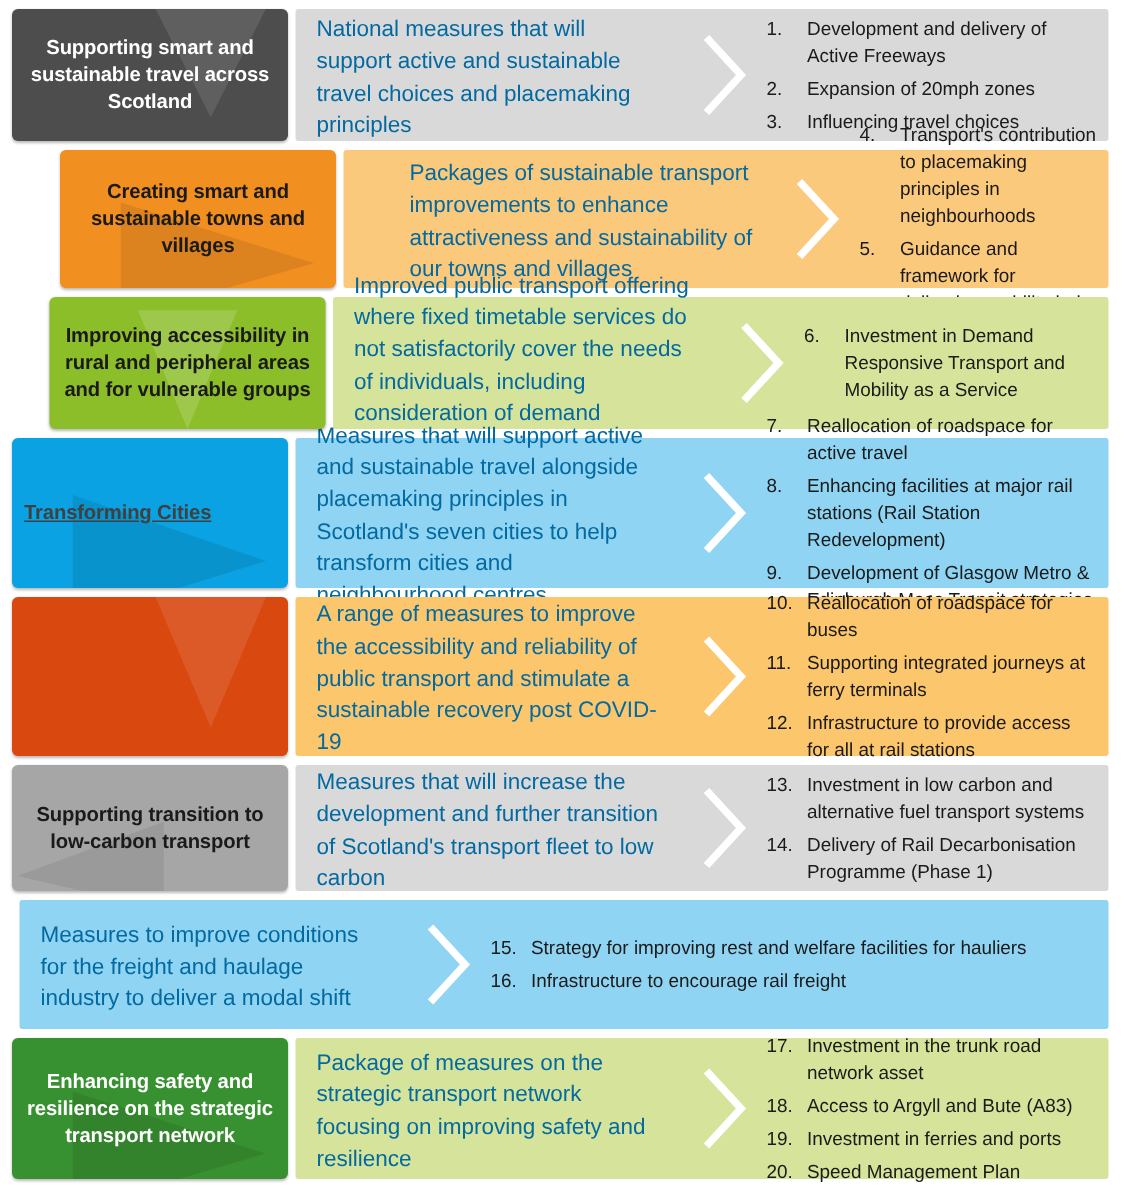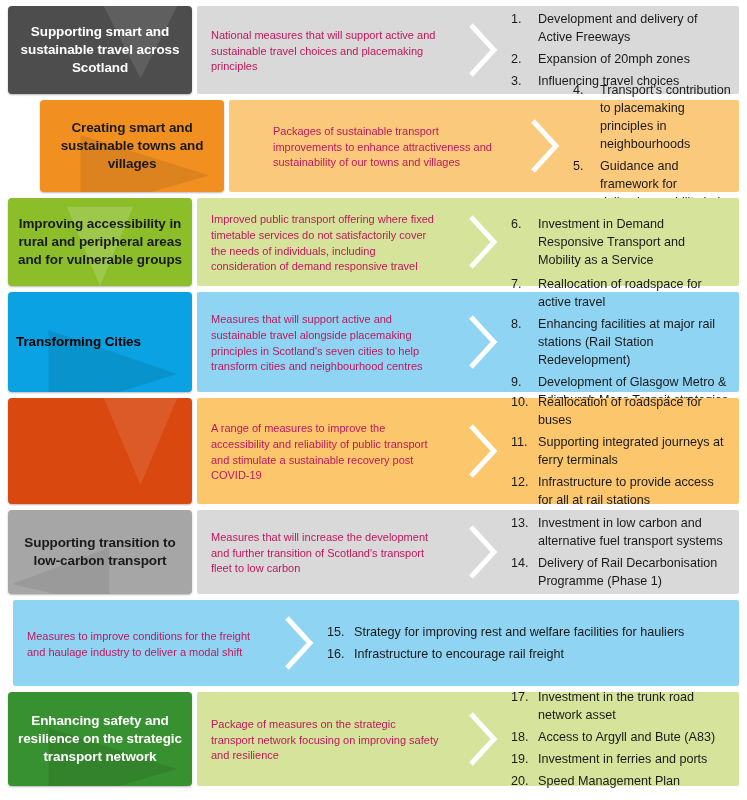--- a/index.html
+++ b/index.html
@@ -62,23 +62,23 @@
     border-radius: 2px;
     display: flex;
     align-items: stretch;
     position: relative;
     min-height: 84px;
   }
 
   .panel-desc {
     flex: 0 0 258px;
     padding: 13px 14px 10px 14px;
-    font-size: 11px;
+    font-size: 15px;
     line-height: 1.42;
-    color: #be185d;
+    color: #0369a1;
     display: flex;
     align-items: center;
   }
 
   .chevron-cell {
     flex: 0 0 56px;
     display: flex;
     align-items: center;
     justify-content: center;
   }
@@ -160,21 +160,21 @@
         </div>
         <div class="panel-recs">
           <ol class="rec-list">
             <li><span class="num">4.</span><span>Transport's contribution to placemaking principles in neighbourhoods</span></li>
             <li><span class="num">5.</span><span>Guidance and framework for delivering mobility hubs</span></li>
           </ol>
         </div>
       </div>
     </div>
     <div class="theme-row" style="height: 88px;">
-      <div class="theme-block" style="background: rgb(140, 190, 42);">
+      <div class="theme-block" style="background: rgb(140, 190, 42); margin-left: 25px;">
         <svg width="184" height="88" class="theme-watermark" style="left: 0px; top: 0px;">
           <path d="M 92 88 L 58.88 8.8 L 125.12 8.8 Z" fill="rgba(255,255,255,0.16)"></path>
         </svg>
         <div class="theme-label" style="color: rgb(26, 26, 26);">Improving accessibility in rural and peripheral areas and for vulnerable groups</div>
       </div>
       <div class="panel" style="background: rgb(213, 228, 154); justify-content: center;">
         <div class="panel-desc">Improved public transport offering where fixed timetable services do not satisfactorily cover the needs of individuals, including consideration of demand responsive travel</div>
         <div class="chevron-cell">
           <svg width="34" height="58" viewBox="0 0 34 58" class="chevron">
             <path d="M 5 4 L 28 29 L 5 54" fill="none" stroke="#ffffff" stroke-width="5" stroke-linecap="butt" stroke-linejoin="miter"></path>
@@ -185,21 +185,21 @@
             <li><span class="num">6.</span><span>Investment in Demand Responsive Transport and Mobility as a Service</span></li>
           </ol>
         </div>
       </div>
     </div>
     <div class="theme-row" style="height: 100px;">
       <div class="theme-block" style="background: rgb(10, 162, 226);">
         <svg width="184" height="100" class="theme-watermark" style="left: 0px; top: 0px;">
           <path d="M 40.48 38 L 169.28 82 L 40.48 122 Z" fill="rgba(0,0,0,0.09)"></path>
         </svg>
-        <div class="theme-label" style="color: #000000;">Transforming Cities</div>
+        <div class="theme-label" style="color: #404040; text-decoration: underline;">Transforming Cities</div>
       </div>
       <div class="panel" style="background: rgb(143, 212, 242);">
         <div class="panel-desc">Measures that will support active and sustainable travel alongside placemaking principles in Scotland's seven cities to help transform cities and neighbourhood centres</div>
         <div class="chevron-cell">
           <svg width="34" height="58" viewBox="0 0 34 58" class="chevron">
             <path d="M 5 4 L 28 29 L 5 54" fill="none" stroke="#ffffff" stroke-width="5" stroke-linecap="butt" stroke-linejoin="miter"></path>
           </svg>
         </div>
         <div class="panel-recs">
           <ol class="rec-list">

